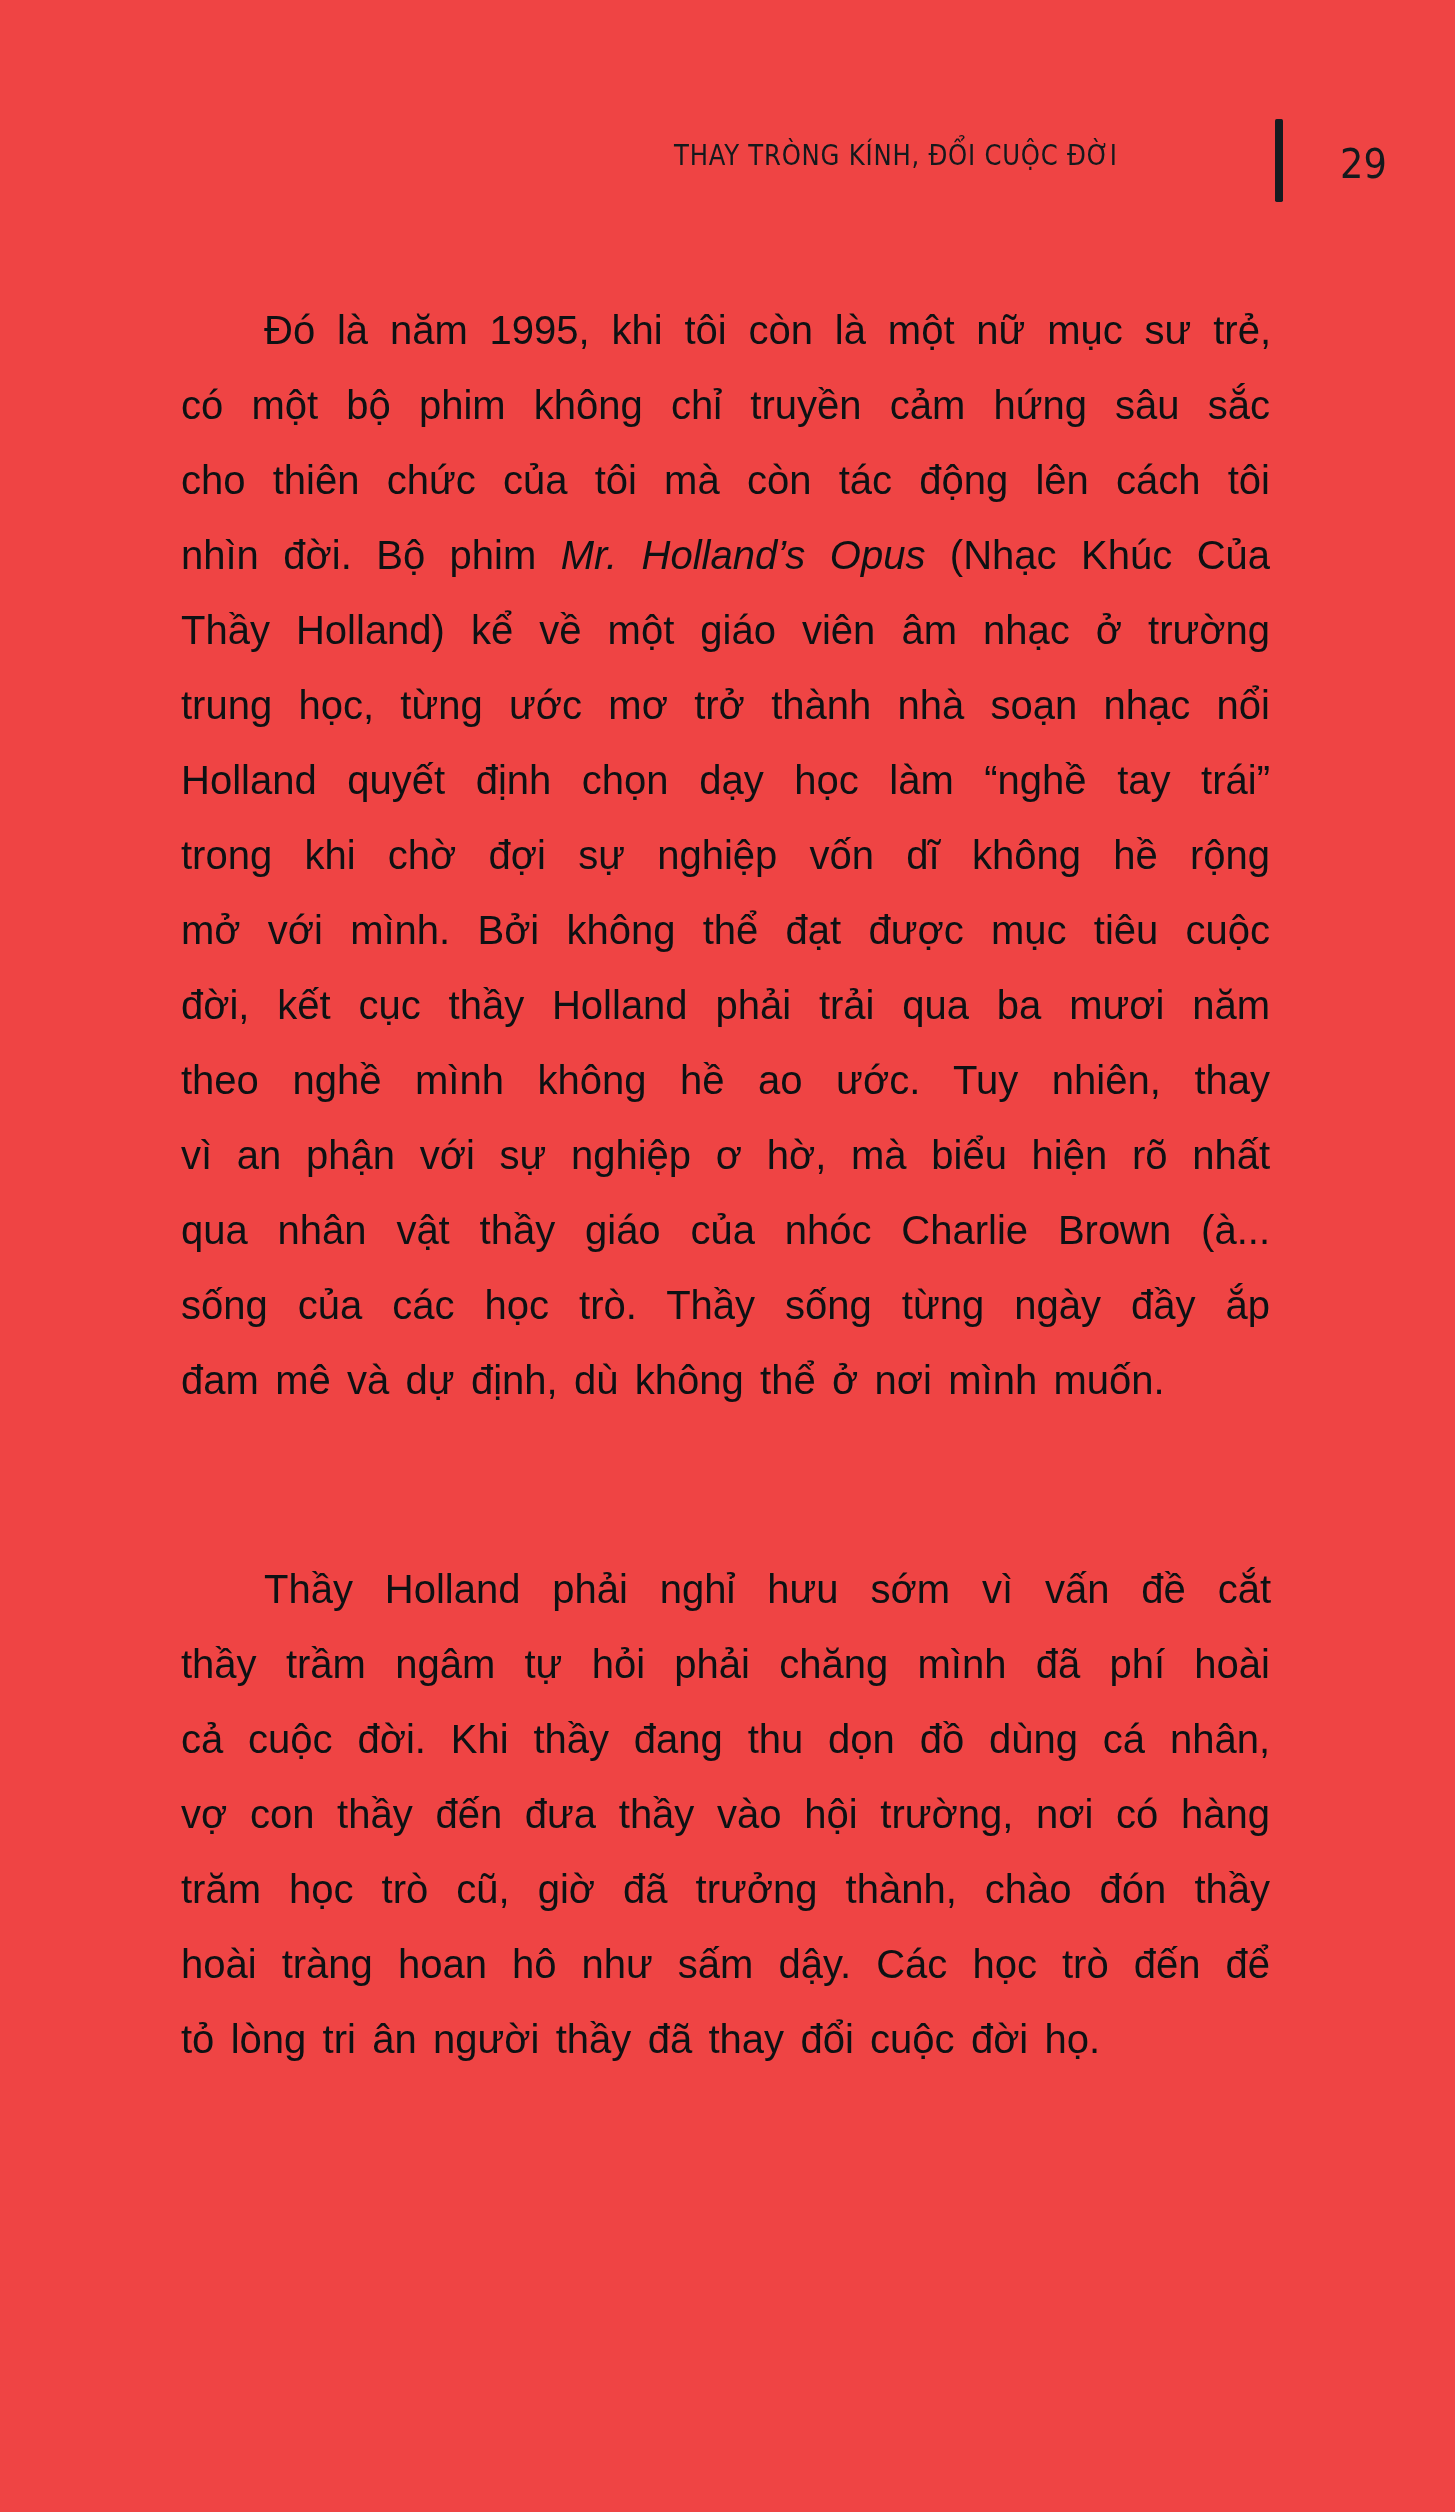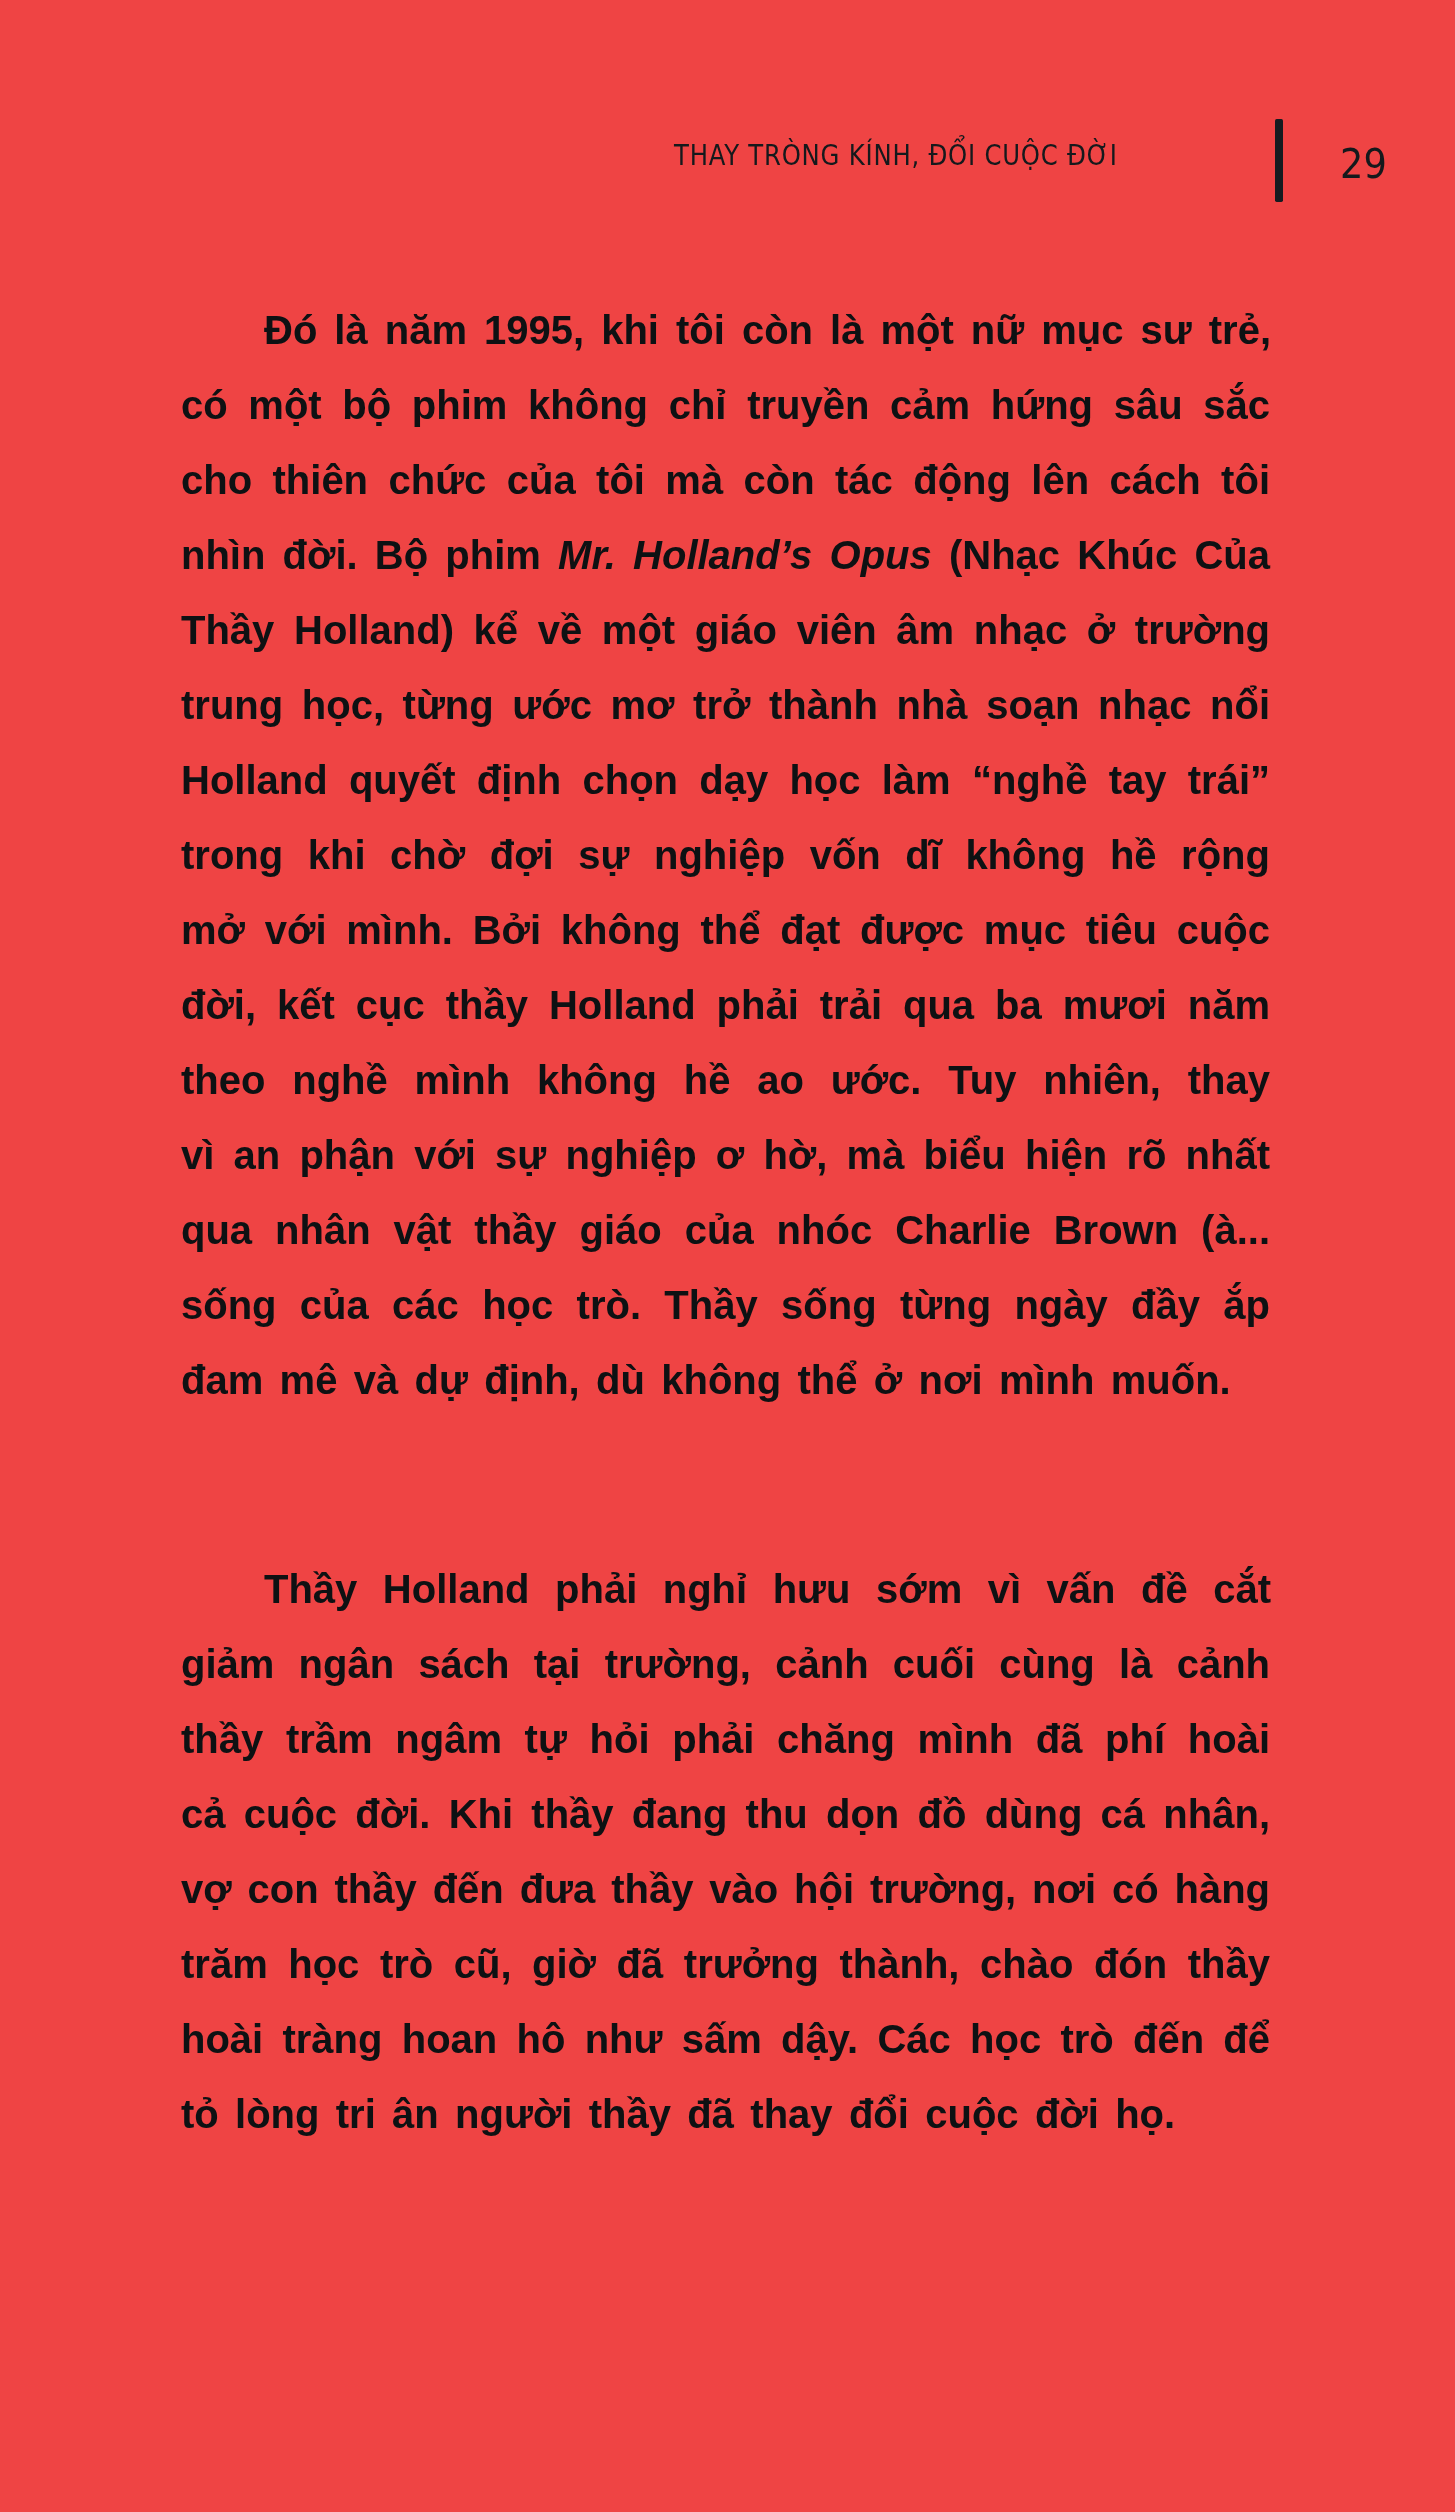--- a/index.html
+++ b/index.html
@@ -67,21 +67,20 @@
     top: 0;
     width: 1089px;
     font-family: "Liberation Sans", sans-serif;
     font-size: 40px;
     color: #0e1113;
   }
   .para {
     position: absolute;
     left: 0;
     width: 1089px;
-    font-weight: bold;
   }
   .line {
     display: block;
     height: 75px;
     line-height: 75px;
     white-space: nowrap;
     text-align: justify;
     text-align-last: justify;
     width: 1089px;
     overflow: visible;
@@ -126,21 +125,20 @@
       <span class="line">đời, kết cục thầy Holland phải trải qua ba mươi năm</span>
       <span class="line">theo nghề mình không hề ao ước. Tuy nhiên, thay</span>
       <span class="line">vì an phận với sự nghiệp ơ hờ, mà biểu hiện rõ nhất</span>
       <span class="line">qua nhân vật thầy giáo của nhóc Charlie Brown (à...</span>
       <span class="line">sống của các học trò. Thầy sống từng ngày đầy ắp</span>
       <span class="line last">đam mê và dự định, dù không thể ở nơi mình muốn.</span>
     </div>
 
     <div class="para" id="para-2">
       <span class="line first">Thầy Holland phải nghỉ hưu sớm vì vấn đề cắt</span>
-      <span class="line">giảm ngân sách tại trường, cảnh cuối cùng là cảnh</span>
       <span class="line">thầy trầm ngâm tự hỏi phải chăng mình đã phí hoài</span>
       <span class="line">cả cuộc đời. Khi thầy đang thu dọn đồ dùng cá nhân,</span>
       <span class="line">vợ con thầy đến đưa thầy vào hội trường, nơi có hàng</span>
       <span class="line">trăm học trò cũ, giờ đã trưởng thành, chào đón thầy</span>
       <span class="line">hoài tràng hoan hô như sấm dậy. Các học trò đến để</span>
       <span class="line last">tỏ lòng tri ân người thầy đã thay đổi cuộc đời họ.</span>
     </div>
 
   </div>
 </div>

